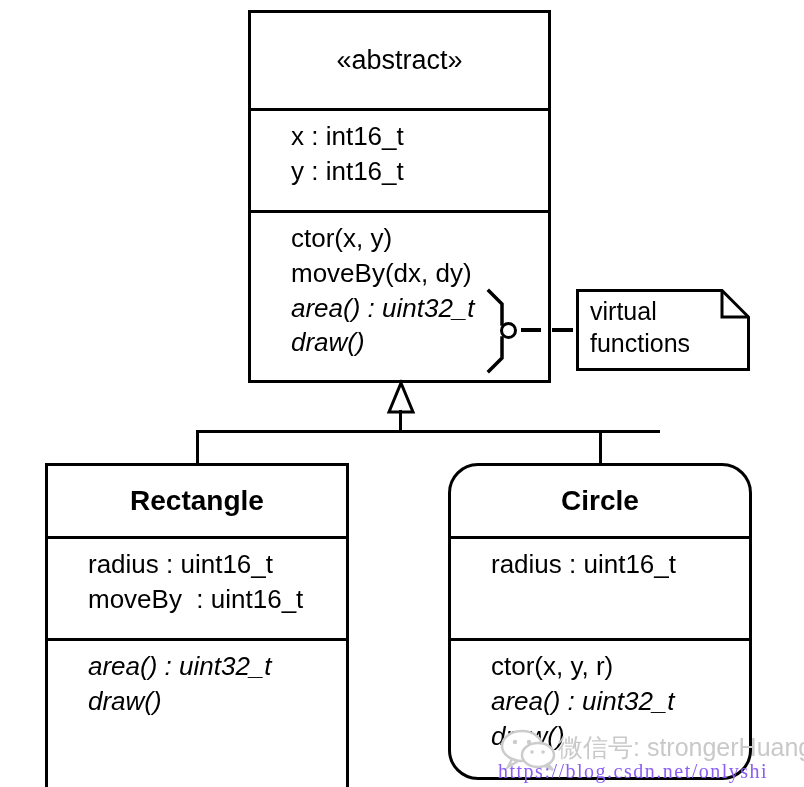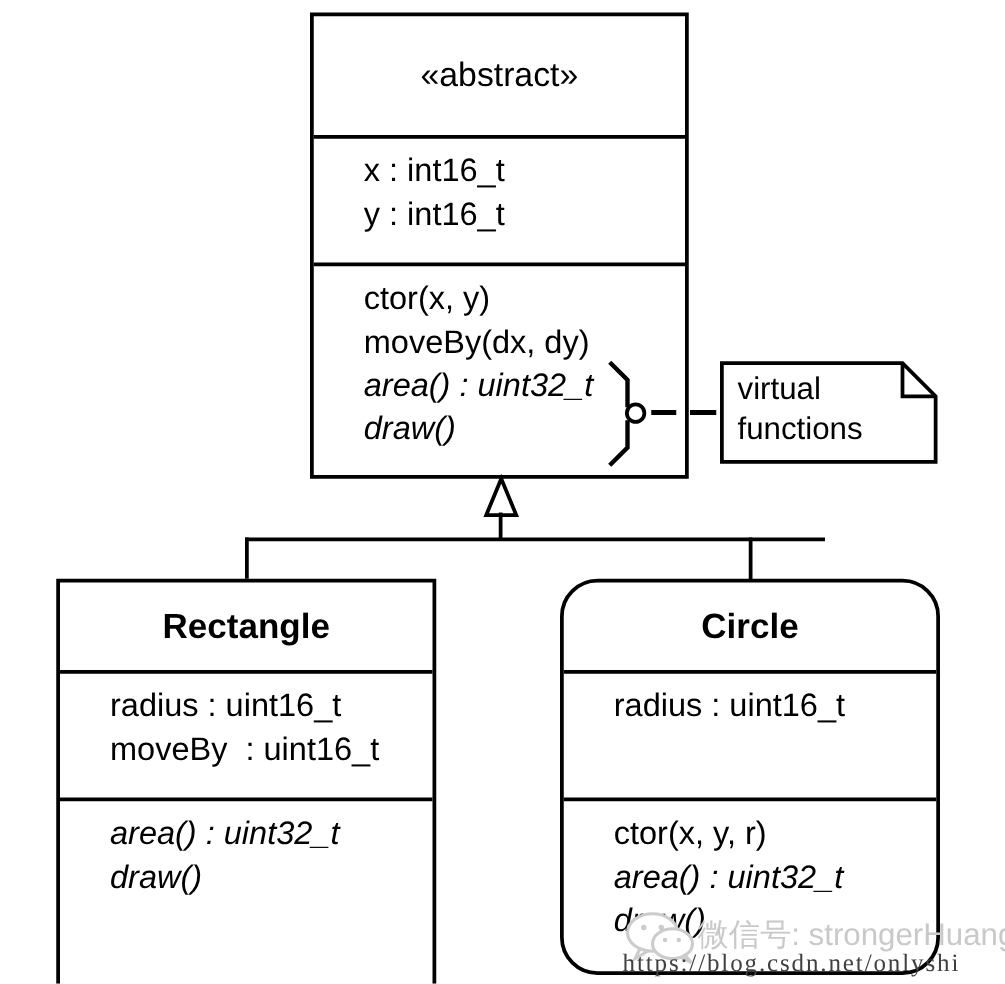--- a/index.html
+++ b/index.html
@@ -115,21 +115,21 @@
   .wm-handle {
     position: absolute;
     font-size: 25px;
     color: #c9c9c9;
     white-space: nowrap;
     font-family: "Liberation Sans", sans-serif;
   }
   .wm-url {
     position: absolute;
     font-size: 20px;
-    color: #404040;
+    color: #8b5cf6;
     letter-spacing: 1.5px;
     white-space: nowrap;
     font-family: "Liberation Serif", serif;
   }
 </style>
 </head>
 <body>
 
 <div id="canvas">
 

